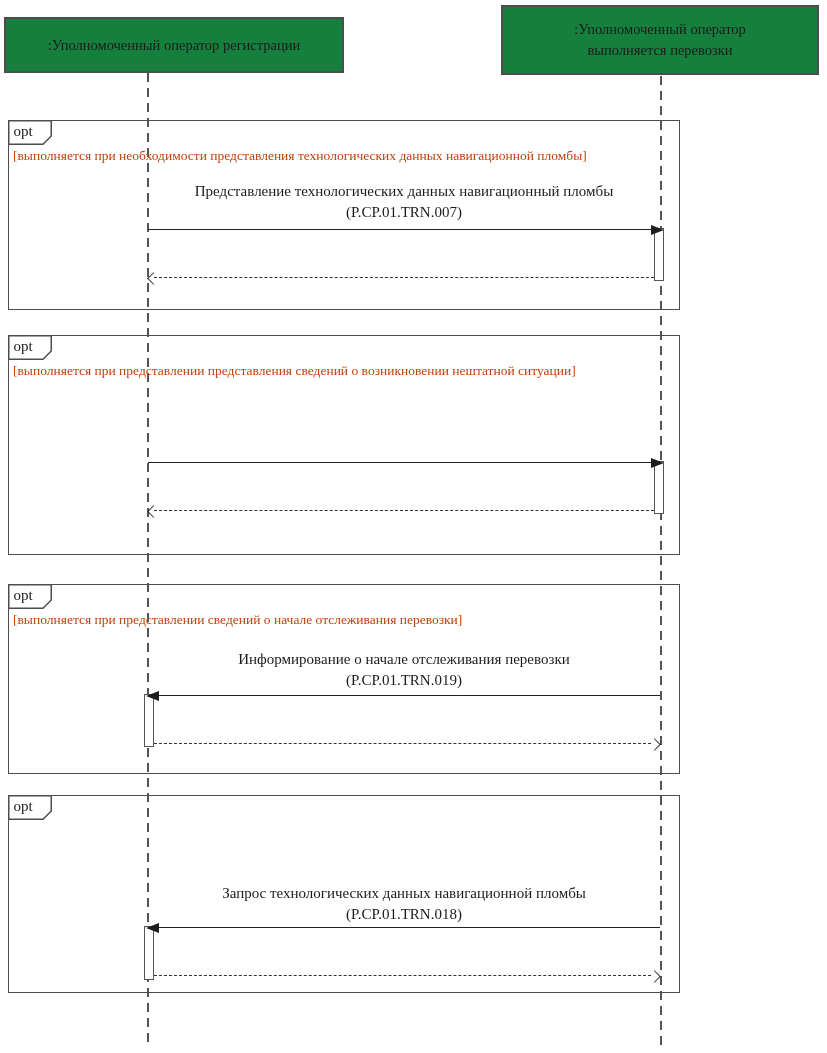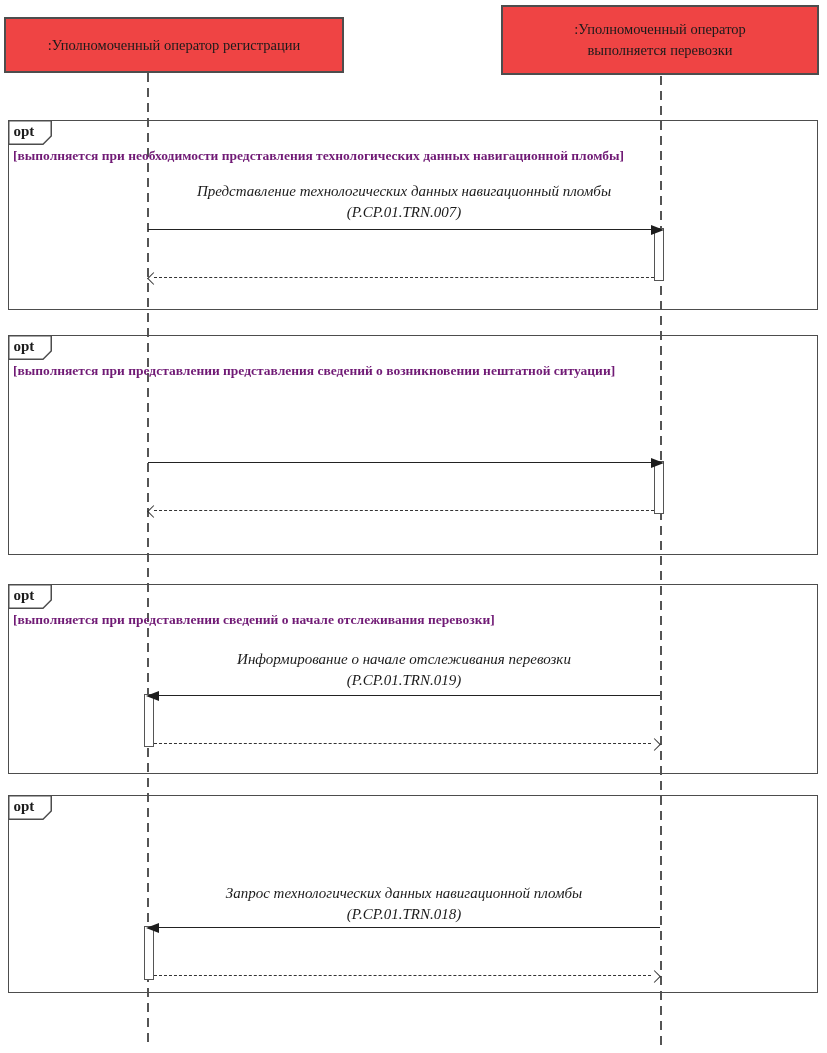--- a/index.html
+++ b/index.html
@@ -16,67 +16,65 @@
   .lifeline {
     position: absolute;
     width: 2px;
     background: repeating-linear-gradient(to bottom, #555 0px, #555 9px, transparent 9px, transparent 15px);
   }
   
   .actor-box {
     position: absolute;
     box-sizing: border-box;
     border: 2px solid #4d4d4d;
-    background: #ef4444;
+    background: #15803d;
     display: flex;
     flex-direction: column;
     align-items: center;
     justify-content: center;
     text-align: center;
     font-size: 14.5px;
     line-height: 21px;
     z-index: 3;
   }
   
   .frame {
     position: absolute;
     box-sizing: border-box;
     left: 8px;
-    width: 810px;
+    width: 672px;
     border: 1.5px solid #4d4d4d;
     background: transparent;
     z-index: 2;
-    font-weight: bold;
   }
   .opt-tab { position: absolute; top: -1.5px; left: -1.5px; width: 44px; height: 25px; }
   .opt-tab svg { position: absolute; top: 0; left: 0; }
   .opt-tab .opt-text {
     position: absolute; top: 1px; left: 6px;
     font-size: 15px; line-height: 21px; color: #1b1b1b;
   }
   .guard {
     position: absolute;
     left: 4px;
     top: 27px;
     font-size: 13.5px;
     white-space: nowrap;
-    color: #701a75;
+    color: #c2410c;
     z-index: 4;
   }
   
   .message {
     position: absolute;
     left: 148px;
     width: 512px;
     text-align: center;
     font-size: 15px;
     line-height: 21px;
     color: #1b1b1b;
     z-index: 4;
-    font-style: italic;
   }
   
   .line { position: absolute; height: 0; z-index: 5; }
   .solid  { border-top: 1.6px solid #222222; }
   .dashed { border-top: 1.3px dashed #333333; }
   .head-right {
     position: absolute; width: 0; height: 0; z-index: 6;
     border-left: 13px solid #1d1d1d;
     border-top: 5px solid transparent;
     border-bottom: 5px solid transparent;

